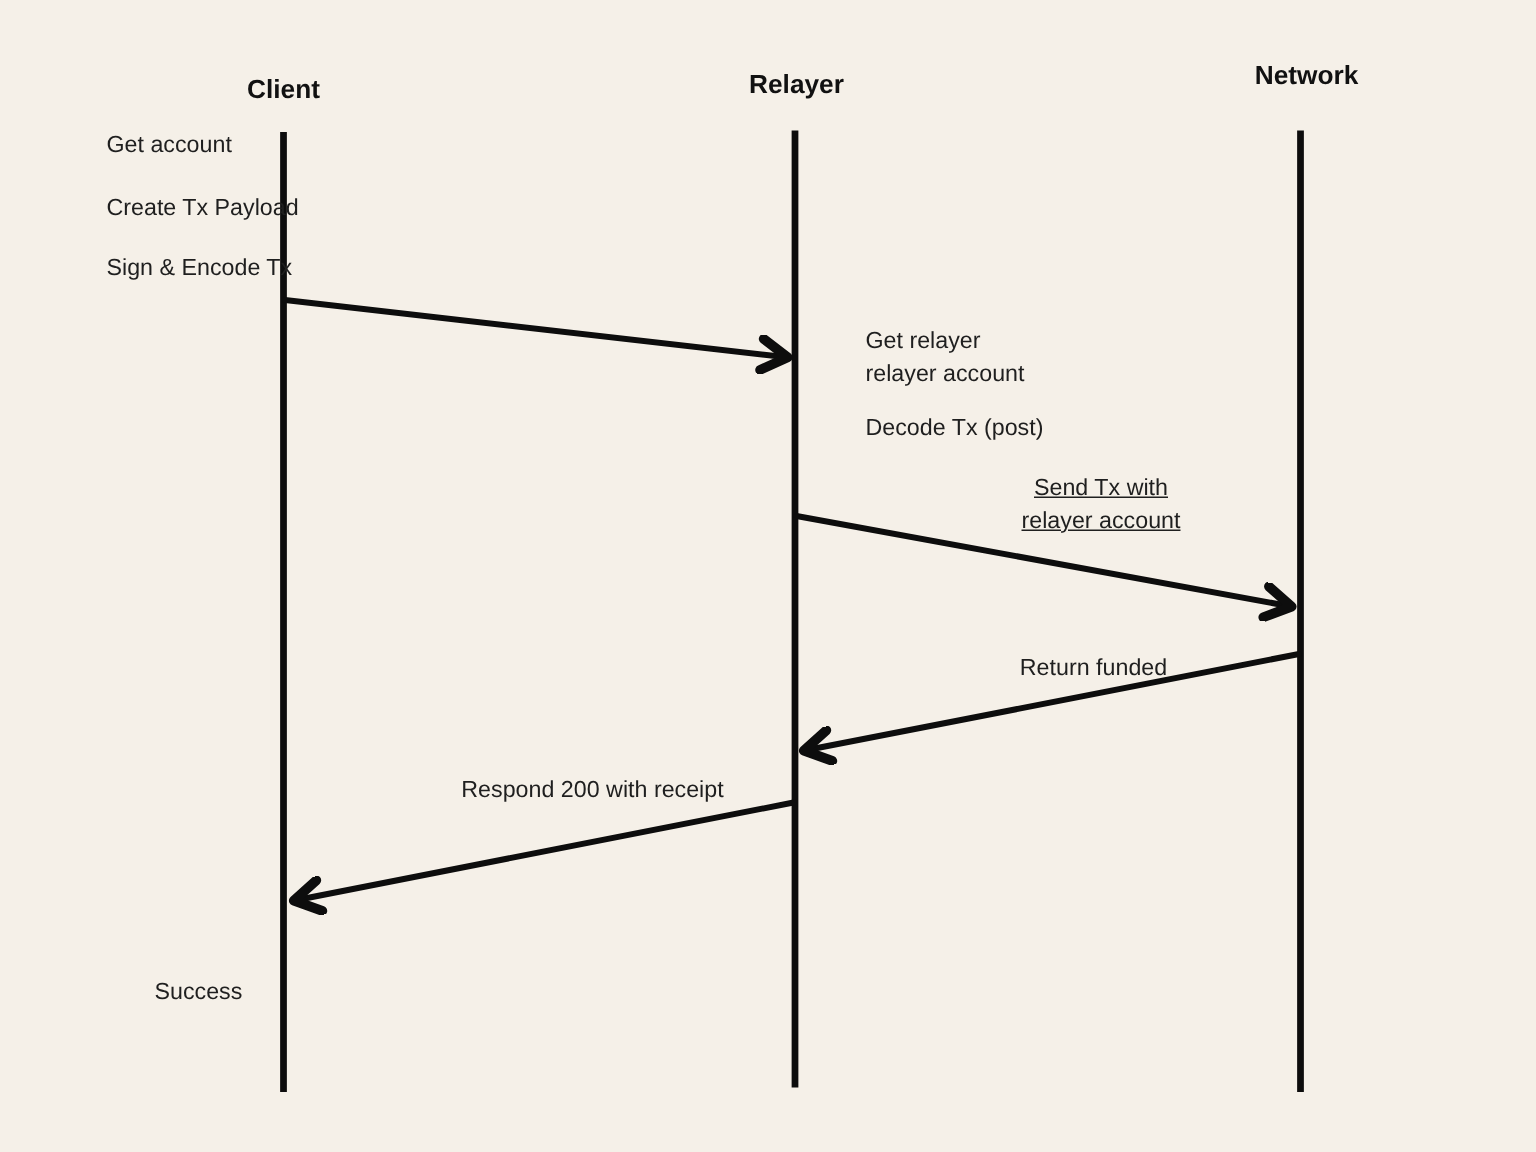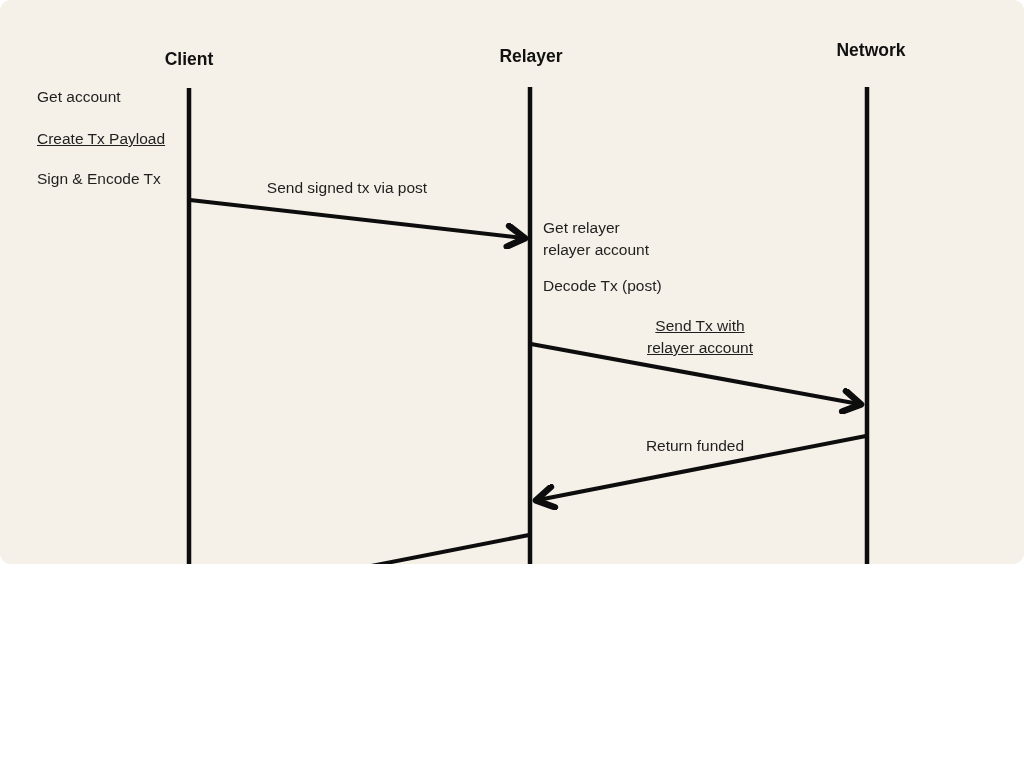--- a/index.html
+++ b/index.html
@@ -2,26 +2,25 @@
 <html><head>
 <meta charset="utf-8">
 <style>
   html, body {
     margin: 0;
     padding: 0;
   }
   .canvas {
     position: relative;
     width: 1024px;
-    height: 564px;
+    height: 768px;
     background: #f5f0e8;
     overflow: hidden;
     font-family: "Liberation Sans", "DejaVu Sans", sans-serif;
     color: #1f1f1f;
-    border-radius: 11px;
   }
   .diagram-svg {
     position: absolute;
     left: 0;
     top: 0;
   }
   .lifeline {
     stroke: #0d0d0d;
     stroke-width: 4.5;
     stroke-linecap: butt;
@@ -30,20 +29,21 @@
     stroke: #0d0d0d;
     stroke-width: 4;
     stroke-linecap: round;
   }
   .label {
     position: absolute;
     font-size: 15.5px;
     line-height: 22px;
     white-space: nowrap;
     color: #1f1f1f;
+    margin-left: 34px;
   }
   .actor-header {
     position: absolute;
     transform: translateX(-50%);
     font-size: 17.5px;
     font-weight: bold;
     color: #111111;
     white-space: nowrap;
   }
   .centered {
@@ -71,34 +71,34 @@
     <line class="message-line" x1="531" y1="344" x2="859" y2="404" marker-end="url(#arrowhead)"></line>
     <line class="message-line" x1="866" y1="436" x2="538" y2="500" marker-end="url(#arrowhead)"></line>
     <line class="message-line" x1="529" y1="535" x2="198" y2="600" marker-end="url(#arrowhead)"></line>
   </svg>
 
   <div class="actor-header" style="left:189px; top:49px;">Client</div>
   <div class="actor-header" style="left:531px; top:46px;">Relayer</div>
   <div class="actor-header" style="left:871px; top:40px;">Network</div>
 
   <div class="label" style="left:37px; top:86px;">Get account</div>
-  <div class="label" style="left:37px; top:128px;text-decoration:underline;">Create Tx Payload</div>
+  <div class="label" style="left:37px; top:128px;">Create Tx Payload</div>
   <div class="label" style="left:37px; top:168px;">Sign &amp; Encode Tx</div>
 
-  <div class="label centered" style="left:347px; top:177px;">Send signed tx via post</div>
 
   <div class="label" style="left:543px; top:217px;">
     <div>Get relayer</div>
     <div>relayer account</div>
   </div>
   <div class="label" style="left:543px; top:275px;">Decode Tx (post)</div>
 
   <div class="label centered" style="left:700px; top:315px;text-decoration:underline;">
     <div>Send Tx with</div>
     <div>relayer account</div>
   </div>
 
   <div class="label centered" style="left:695px; top:435px;">Return funded</div>
 
+  <div class="label centered" style="left:361px; top:516px;">Respond 200 with receipt</div>
 
   <div class="label" style="left:69px; top:651px;">Success</div>
 
 </div>
 
 </body></html>

